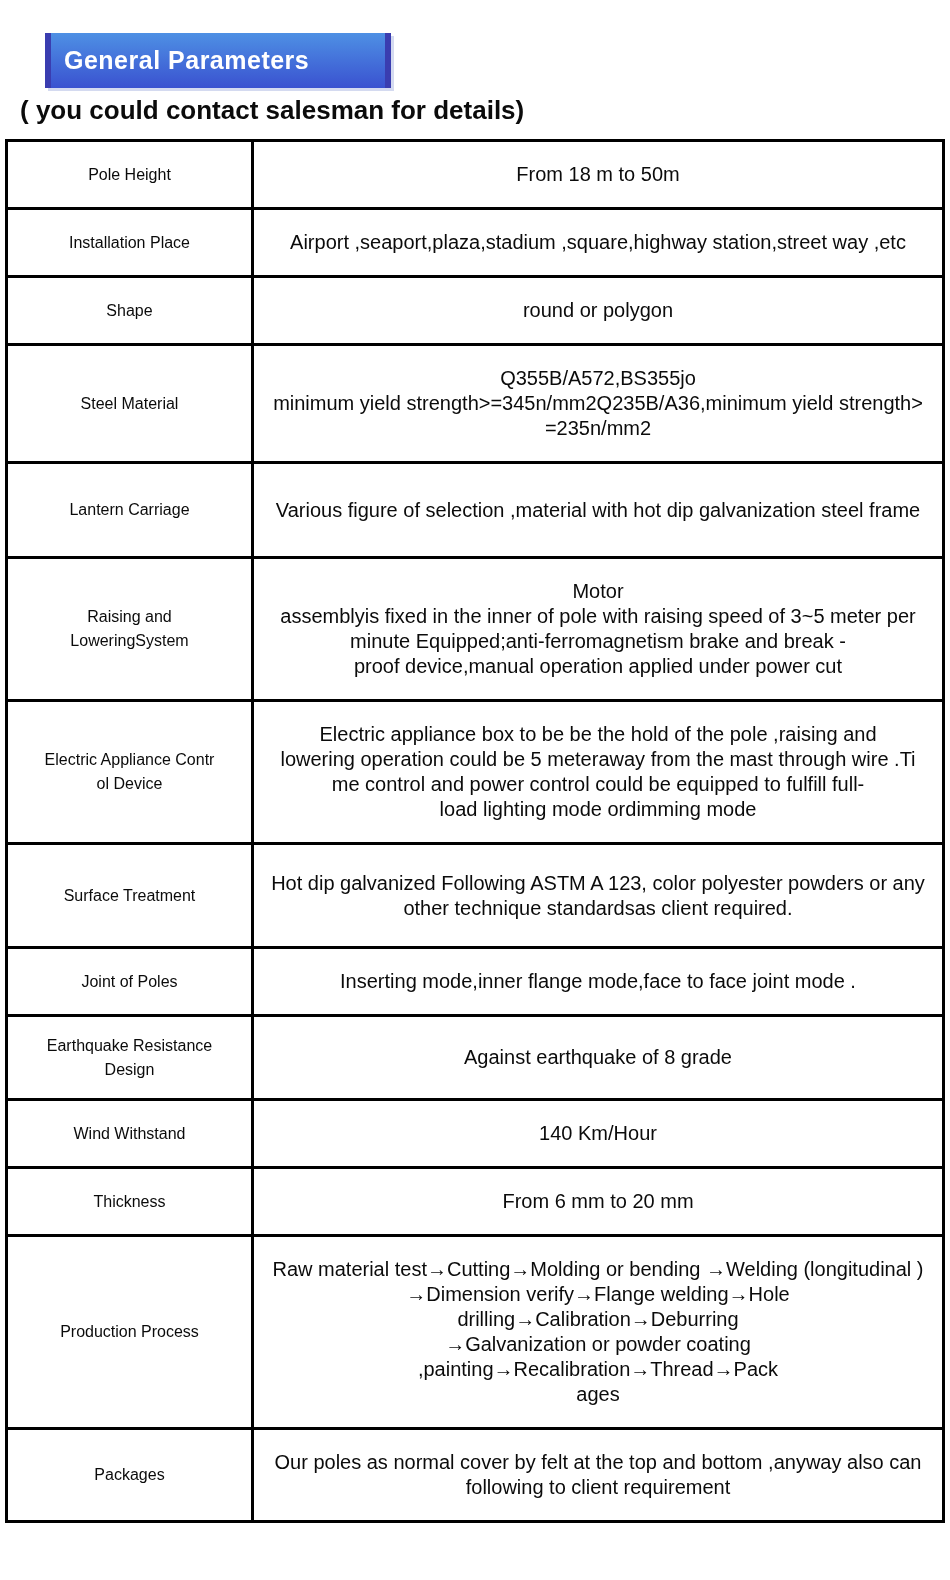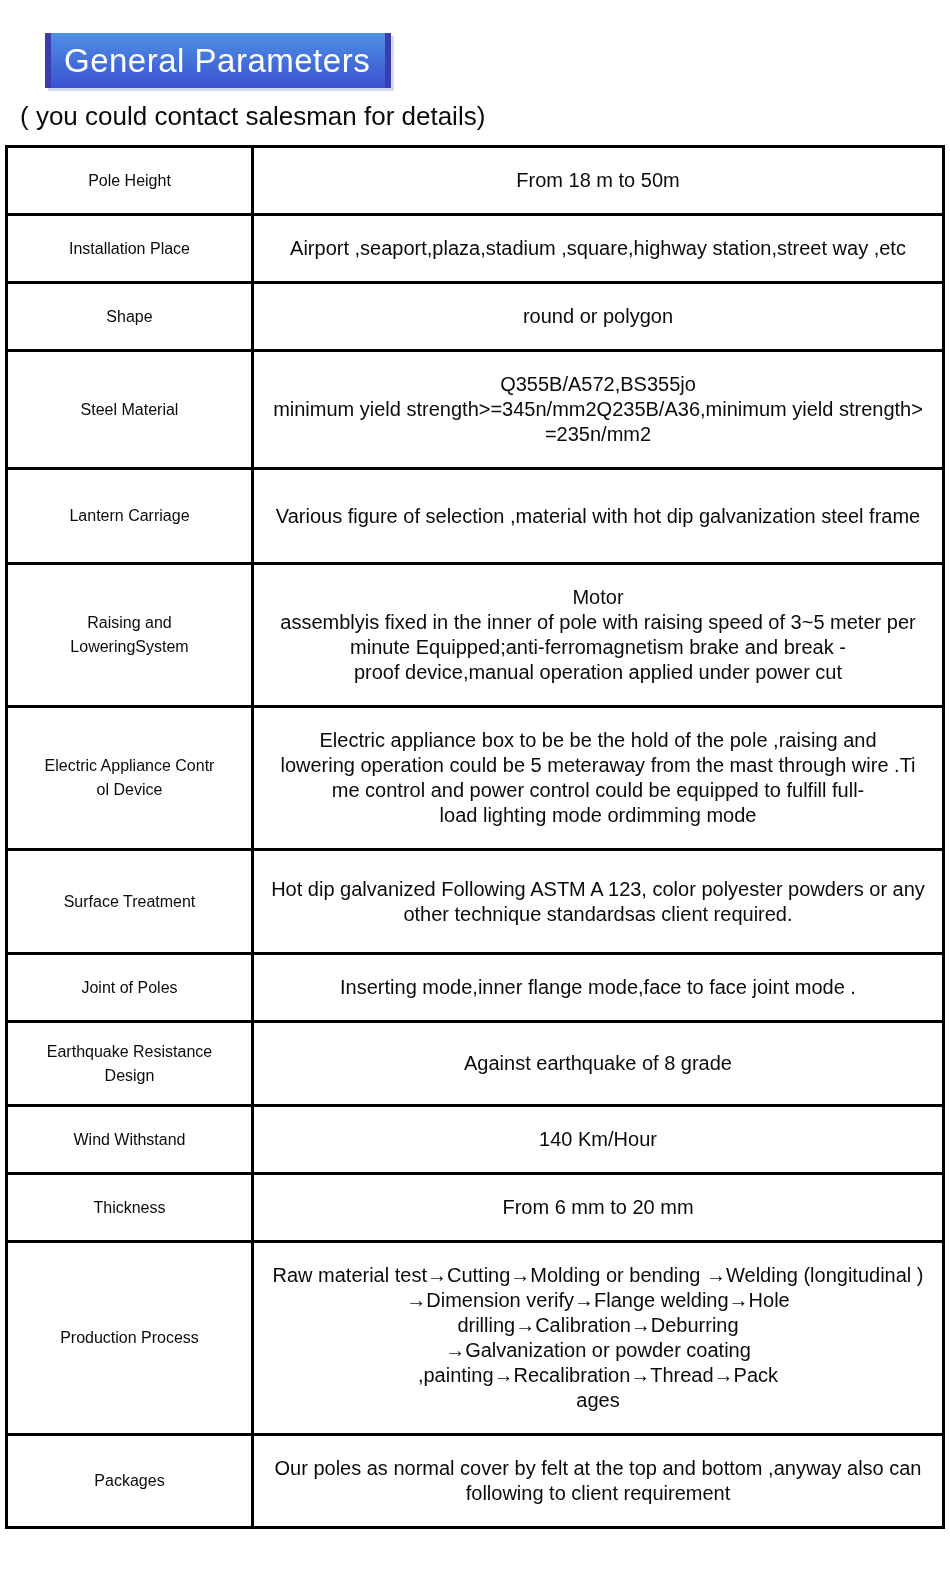--- a/index.html
+++ b/index.html
@@ -17,29 +17,31 @@
     width: 346px;
     height: 55px;
     display: flex;
     align-items: center;
     padding-left: 13px;
     background: linear-gradient(180deg, #4e90e4 0%, #3a52d0 100%);
     border-left: 6px solid #3a3db0;
     border-right: 6px solid #3a3db0;
     box-shadow: 3px 3px 0 #d4daf0;
     color: #ffffff;
-    font-size: 33px;
+    font-size: 25px;
     letter-spacing: 0.5px;
     white-space: nowrap;
+    font-weight: bold;
   }
   .subtitle {
-    margin: 13px 0 0 20px;
+    margin: 7px 0 0 20px;
     font-size: 26px;
     color: #0b0b0b;
     white-space: nowrap;
+    font-weight: bold;
   }
   table.params {
     border-collapse: collapse;
     margin: 13px 0 0 5px;
     width: 940px;
     table-layout: fixed;
   }
   table.params td {
     border: 3px solid #000000;
     vertical-align: middle;

